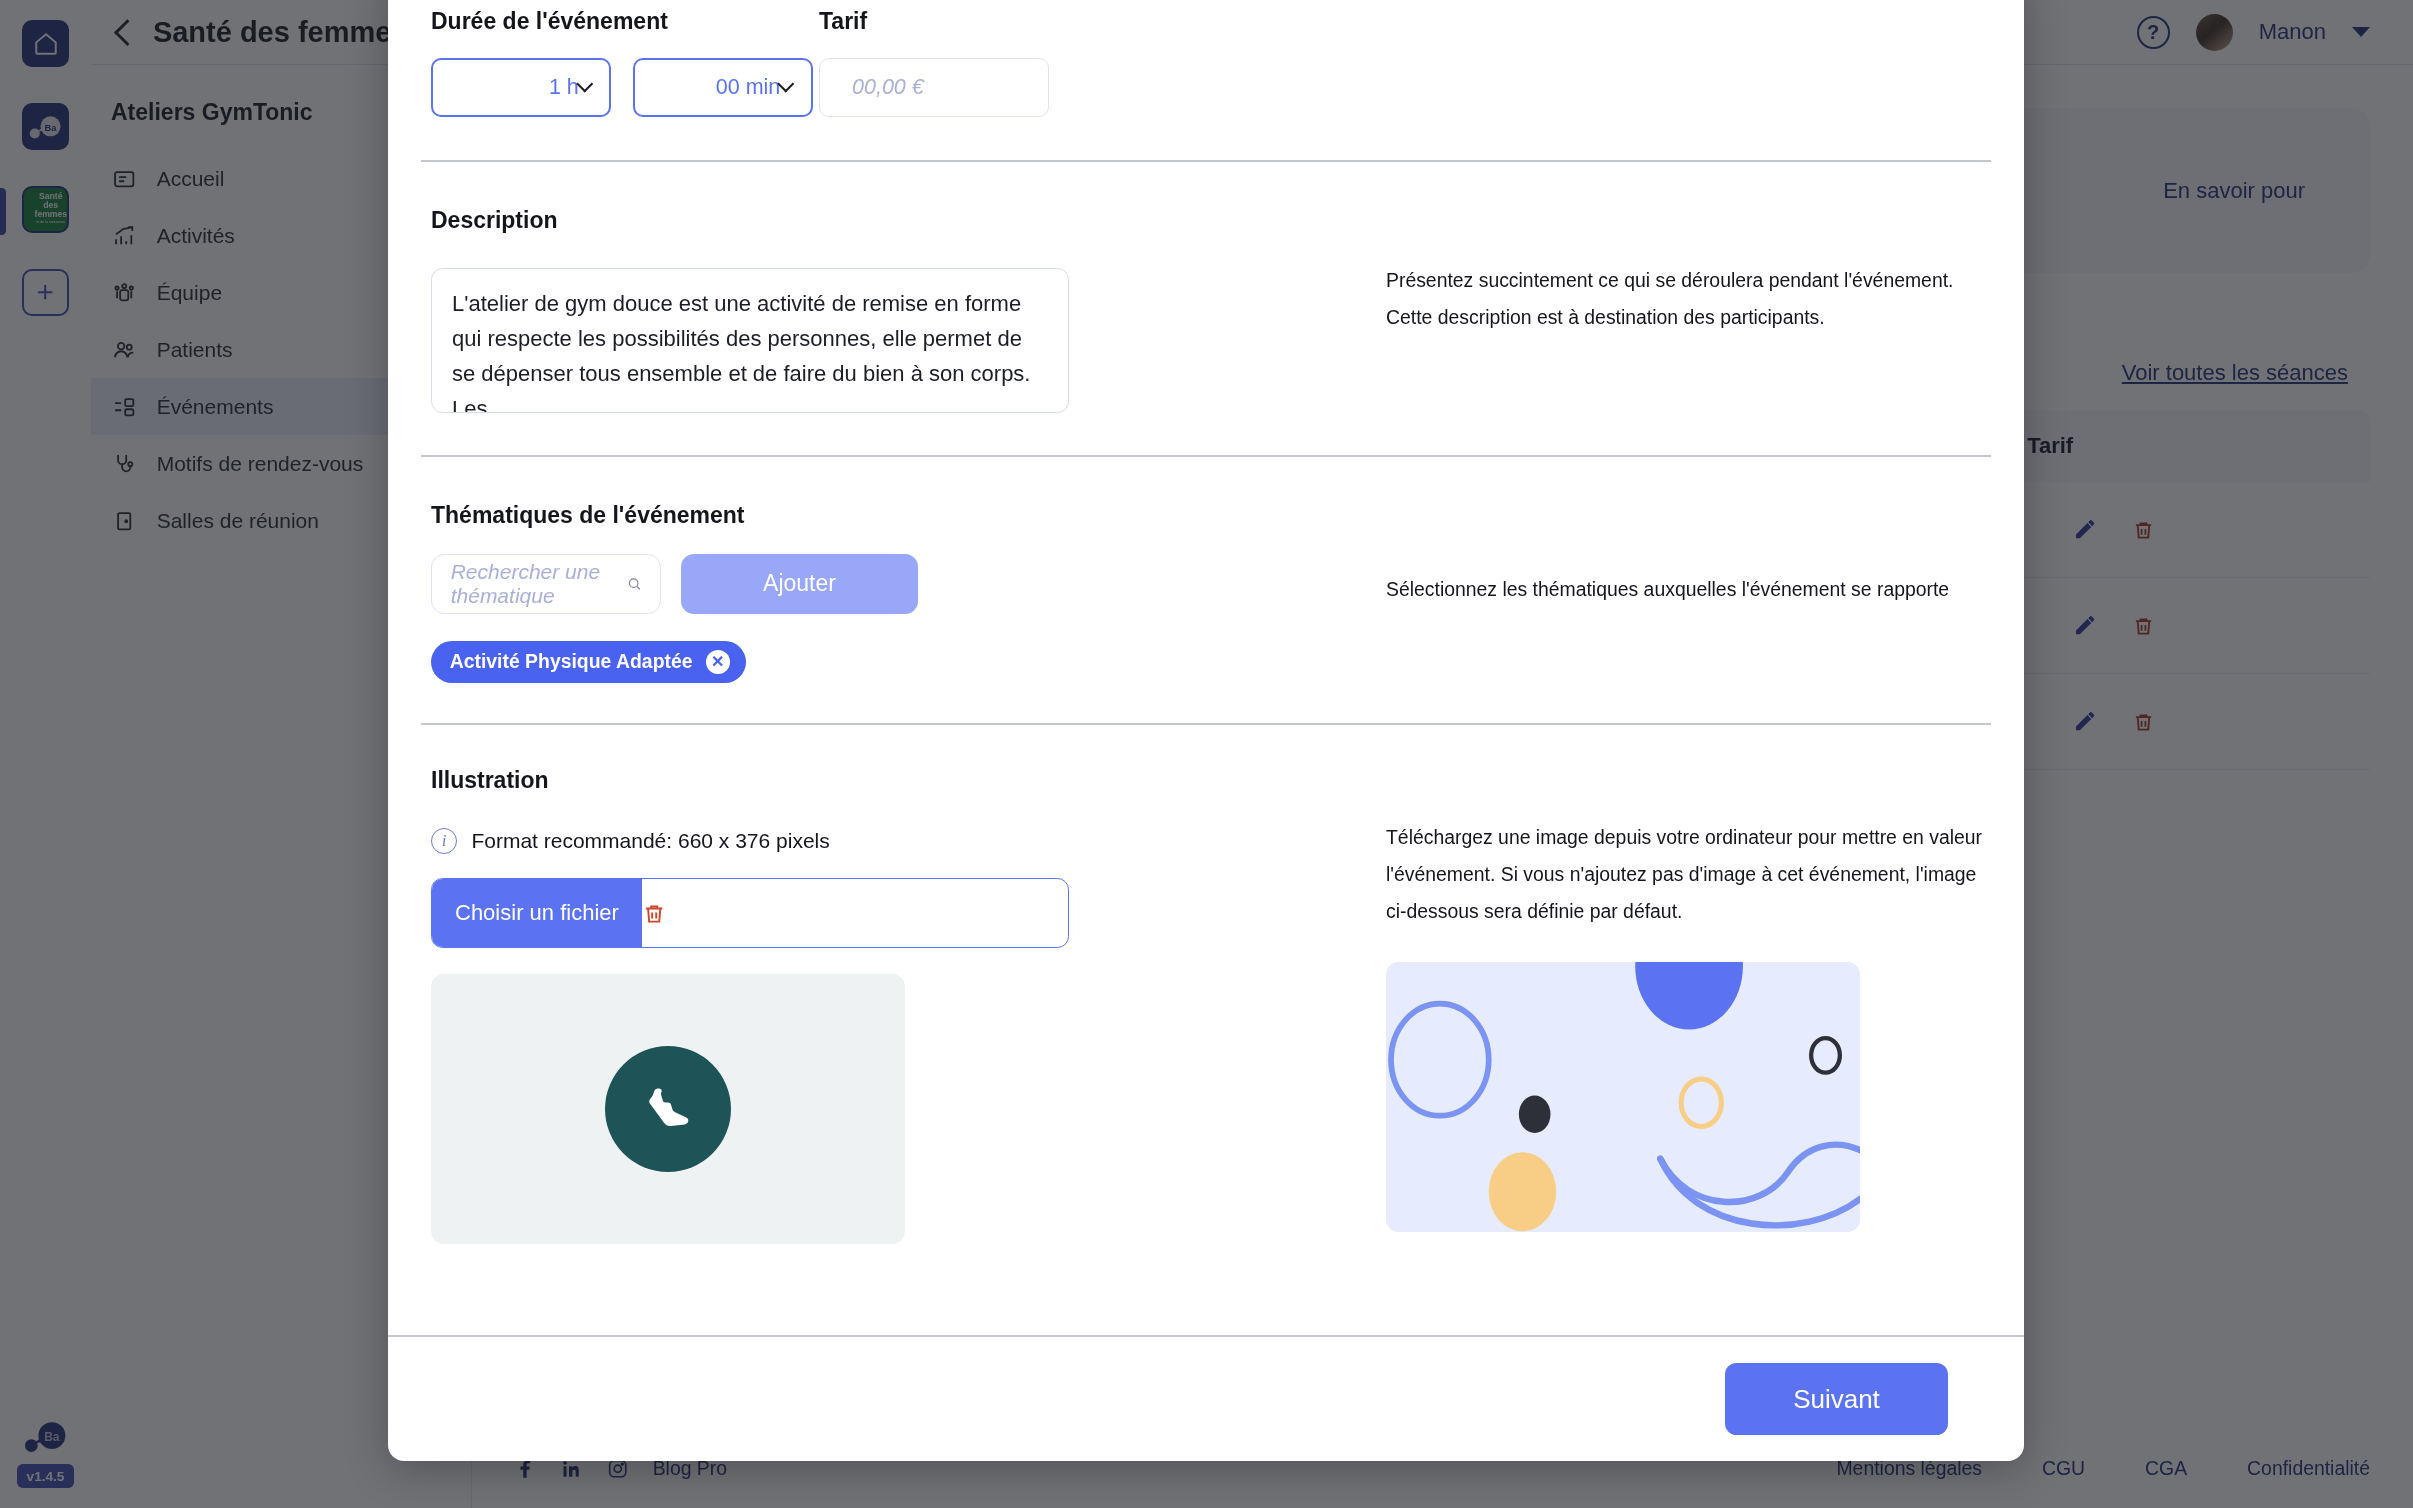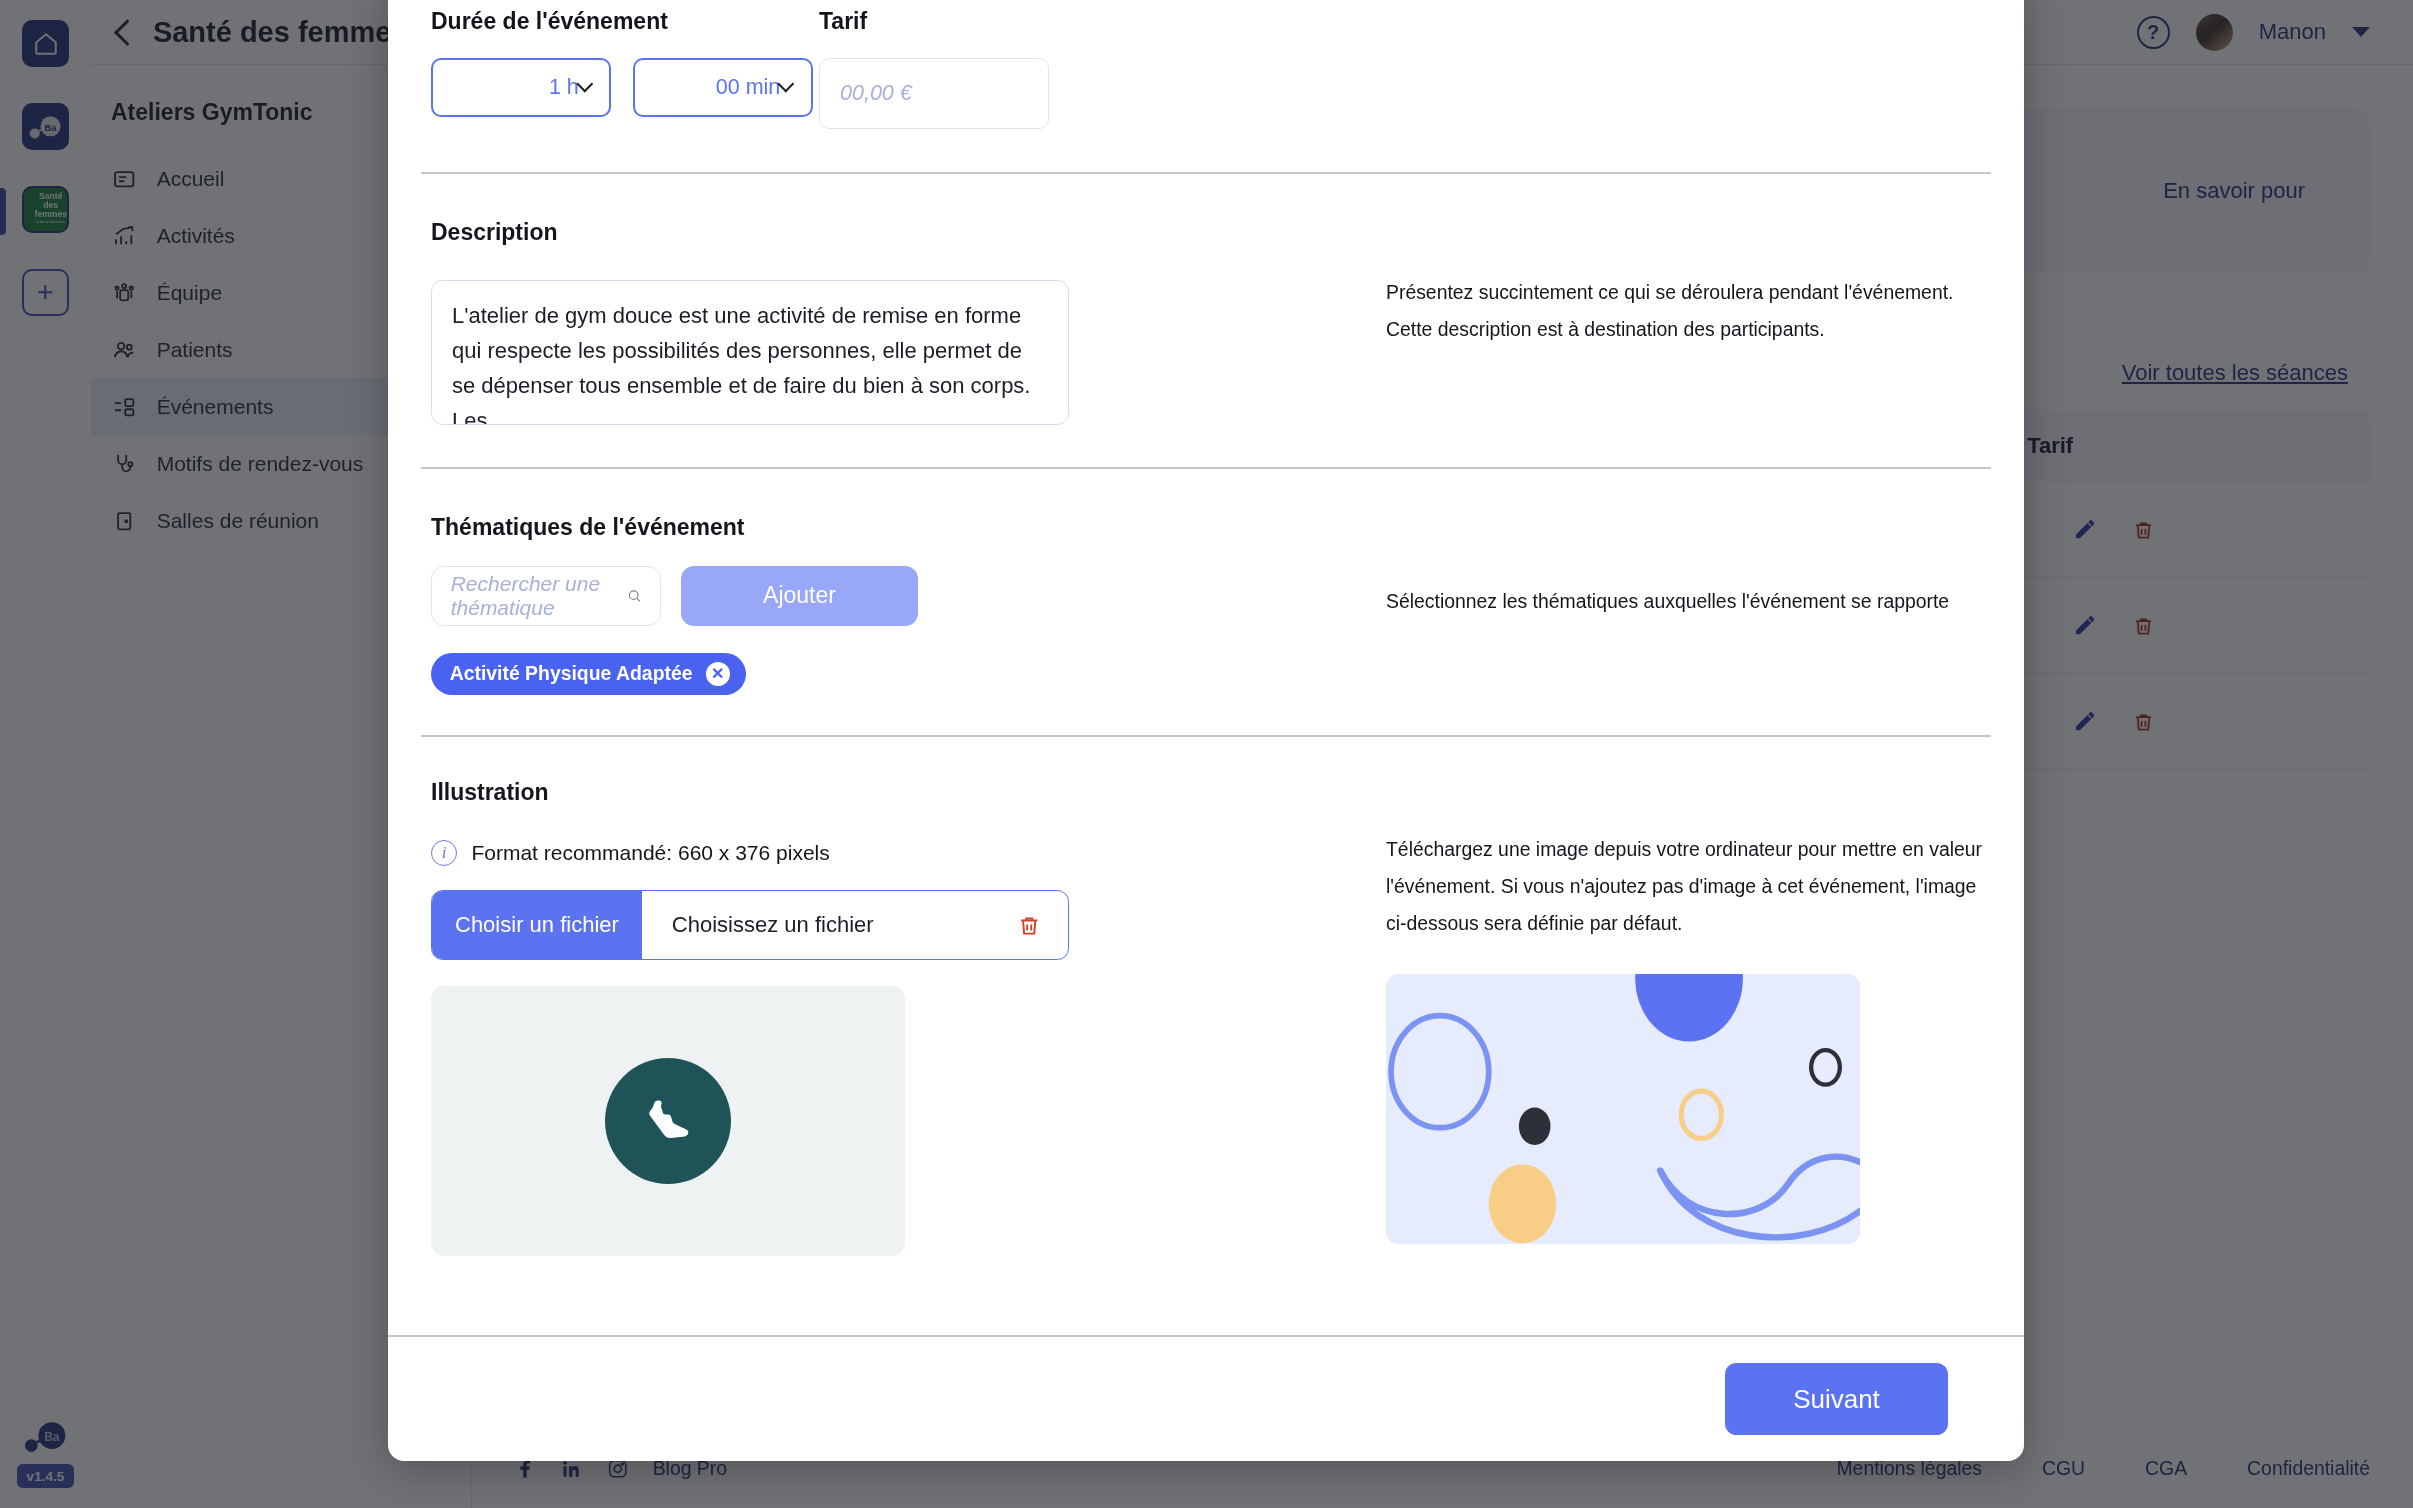--- a/index.html
+++ b/index.html
@@ -127,22 +127,22 @@
     height: 59px; border: 2.2px solid #5b73f0; border-radius: 10px;
     display: flex; align-items: center; justify-content: flex-end;
     padding: 0 18.7px; background: #fff;
   }
   .sel.w1 { width: 180px; }
   .sel.w2 { width: 180px; }
   .sel-val { font-size: 21.5px; color: #5b73f0; }
   .chev { width: 11.5px; height: 11.5px; border-right: 2.9px solid #1c1e26;
      border-bottom: 2.9px solid #1c1e26; transform: rotate(45deg) translate(-2.9px,-2.9px); }
   .price-input {
-    width: 230px; height: 71px; border: 1.4px solid #e0e3ee; border-radius: 10px;
-    background: #fff; display: flex; align-items: center; padding: 0 20px;
+    width: 230px; height: 59px; border: 1.4px solid #e0e3ee; border-radius: 10px;
+    background: #fff; display: flex; align-items: center; padding: 0 32px;
   }
   .price-ph { font-size: 21.5px; color: #a9b0d8; font-style: italic; }
 
   .textarea {
     width: 638px; height: 145px; border: 1.4px solid #d6dbee; border-radius: 11.5px;
     padding: 17px 20px; font-size: 22px; line-height: 35px; color: #1c1e26;
     overflow: hidden; position: relative; background: #fff;
   }
 
   .search-wrap { display: flex; gap: 20px; margin-top: 24.4px; }
@@ -470,21 +470,20 @@
 
       <div class="sec row-split" style="padding:42px 0 0 13px;">
         <div class="col-left">
           <div class="field-label">Illustration</div>
           <div class="info-line" style="margin-top:34px;">
             <span class="info-i">i</span>
             <span class="info-txt">Format recommandé: 660 x 376 pixels</span>
           </div>
           <div class="filepick">
             <div class="fp-btn">Choisir un fichier</div>
-            <div class="fp-name">Choisissez un fichier</div>
             <div class="fp-del">
               <svg width="24.4" height="27" viewBox="0 0 24 24" fill="none" stroke="#d0452b" stroke-width="1.9">
                 <path d="M4 7h16M9 7V5h6v2M6 7l1 13h10l1-13M10 11v6M14 11v6"></path>
               </svg>
             </div>
           </div>
           <div class="preview">
             <div class="shoe-circle">
               <svg width="72" height="72" viewBox="0 0 64 64" fill="#ffffff">
                 <path d="M22 14c-1.6.4-2.3 1.8-2.6 3.2-.4 2-1.2 3.6-2.4 4.9-1.4 1.5-2.1 3-1.4 4.6l13 17.8c1.4 1.9 3.6 2.8 5.9 2.6l10.6-1c2.9-.3 4.6-1.5 4.9-3.4.2-1.5-.6-2.6-2.1-3.3l-9.6-4.6c-1.3-.6-2-1.4-2.4-2.6l-1.2-4c-.4-1.3-1.3-2-2.6-2h-2.6c-1 0-1.6-.4-1.9-1.3l-1.6-5c-.3-1-.3-2 .1-2.9.6-1.4.2-2.6-1.2-3.1-1 -.3-2-.3-2.9.1z"></path>

